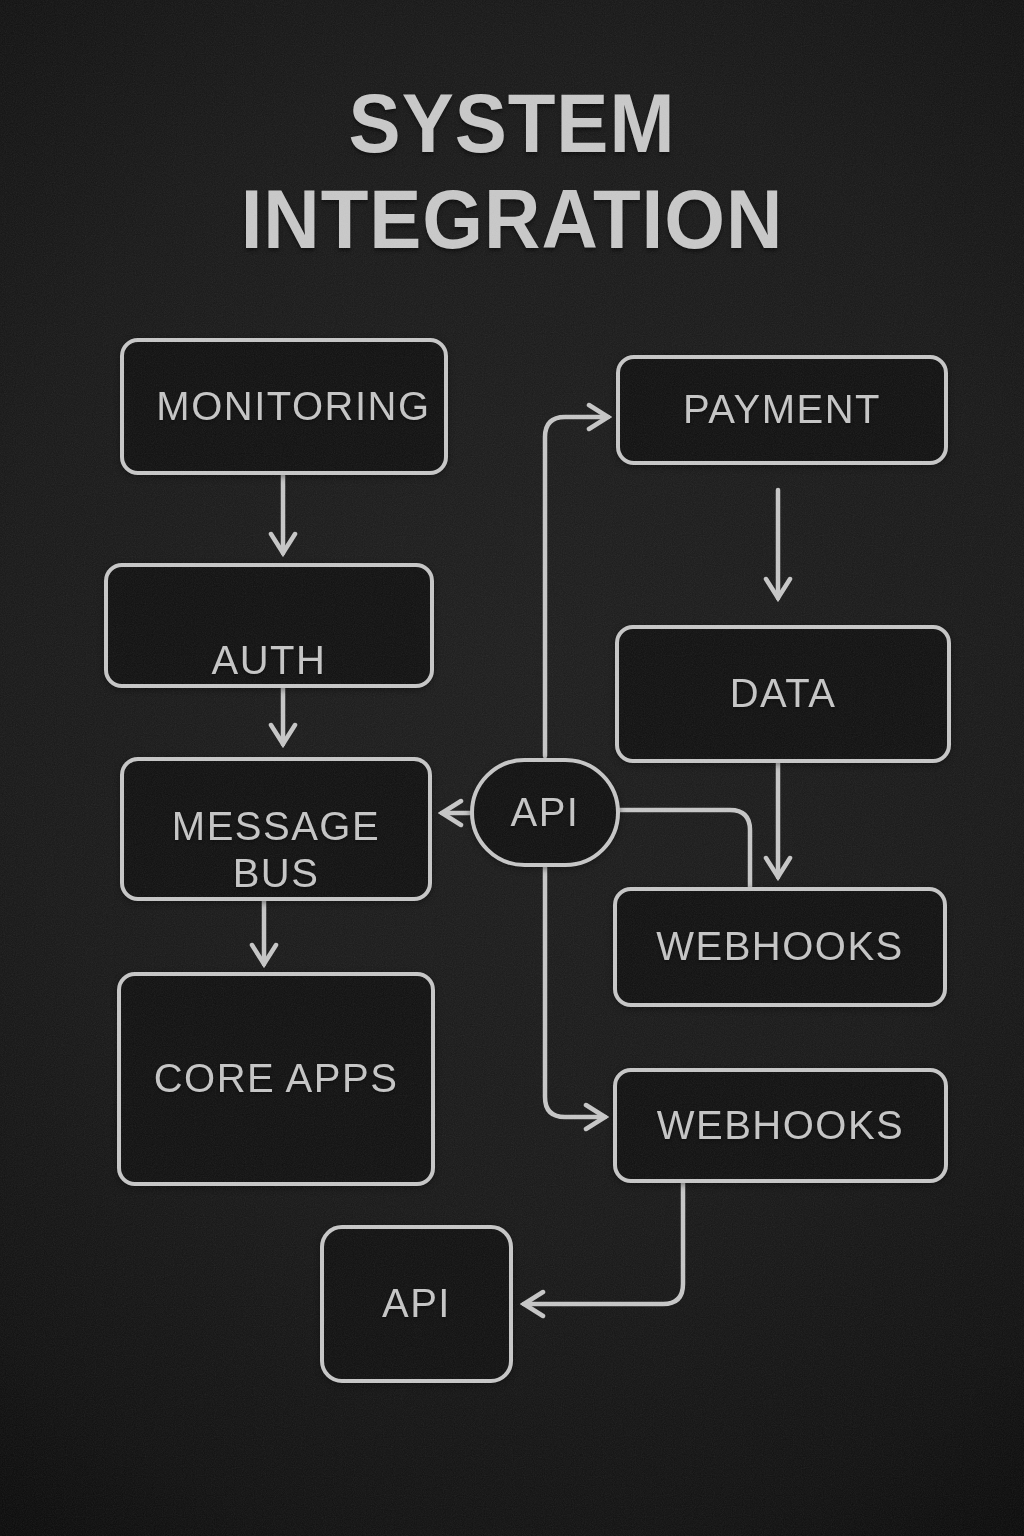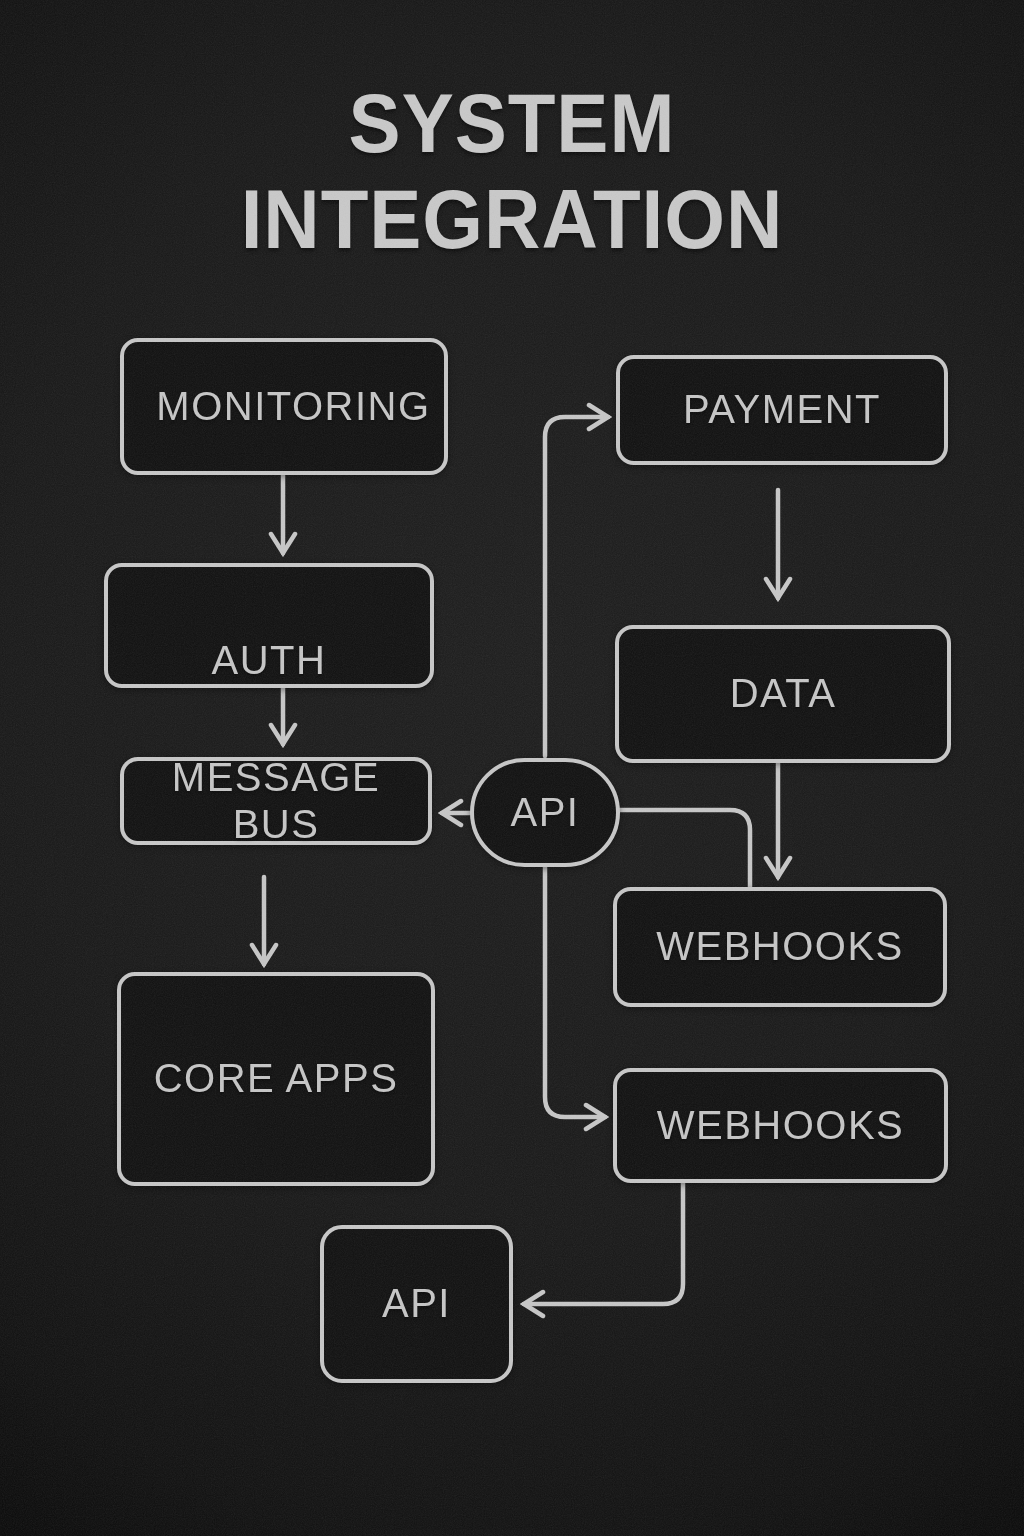--- a/index.html
+++ b/index.html
@@ -60,21 +60,21 @@
     font-size: 40px;
     font-weight: 400;
     letter-spacing: 1.5px;
     line-height: 1.18;
     text-shadow: 0 2px 3px rgba(0,0,0,0.5);
     box-shadow: 0 2px 6px rgba(0,0,0,0.45);
   }
   .node .line { display: block; }
   .node-monitoring      { left: 120px; top: 338px;  width: 328px; height: 137px; padding-left: 19px; }
   .node-auth            { left: 104px; top: 563px;  width: 330px; height: 125px; align-items: flex-end; }
-  .node-message-bus     { left: 120px; top: 757px;  width: 312px; height: 88px; }
+  .node-message-bus     { left: 120px; top: 757px;  width: 312px; height: 144px; align-items: flex-end; }
   .node-core-apps       { left: 117px; top: 972px;  width: 318px; height: 214px; }
   .node-payment-gateway { left: 616px; top: 355px;  width: 332px; height: 110px; }
   .node-data-warehouse  { left: 615px; top: 607px;  width: 336px; height: 138px; margin-top: 18px; }
   .node-webhooks-1      { left: 613px; top: 887px;  width: 334px; height: 120px; }
   .node-webhooks-2      { left: 613px; top: 1068px; width: 335px; height: 115px; }
   .node-api-hub         { left: 470px; top: 758px;  width: 150px; height: 109px; border-radius: 55px; }
   .node-api-endpoint    { left: 320px; top: 1225px; width: 193px; height: 158px; border-radius: 22px; }
   .grain {
     position: absolute; left: 0; top: 0;
     width: 1024px; height: 1536px;

